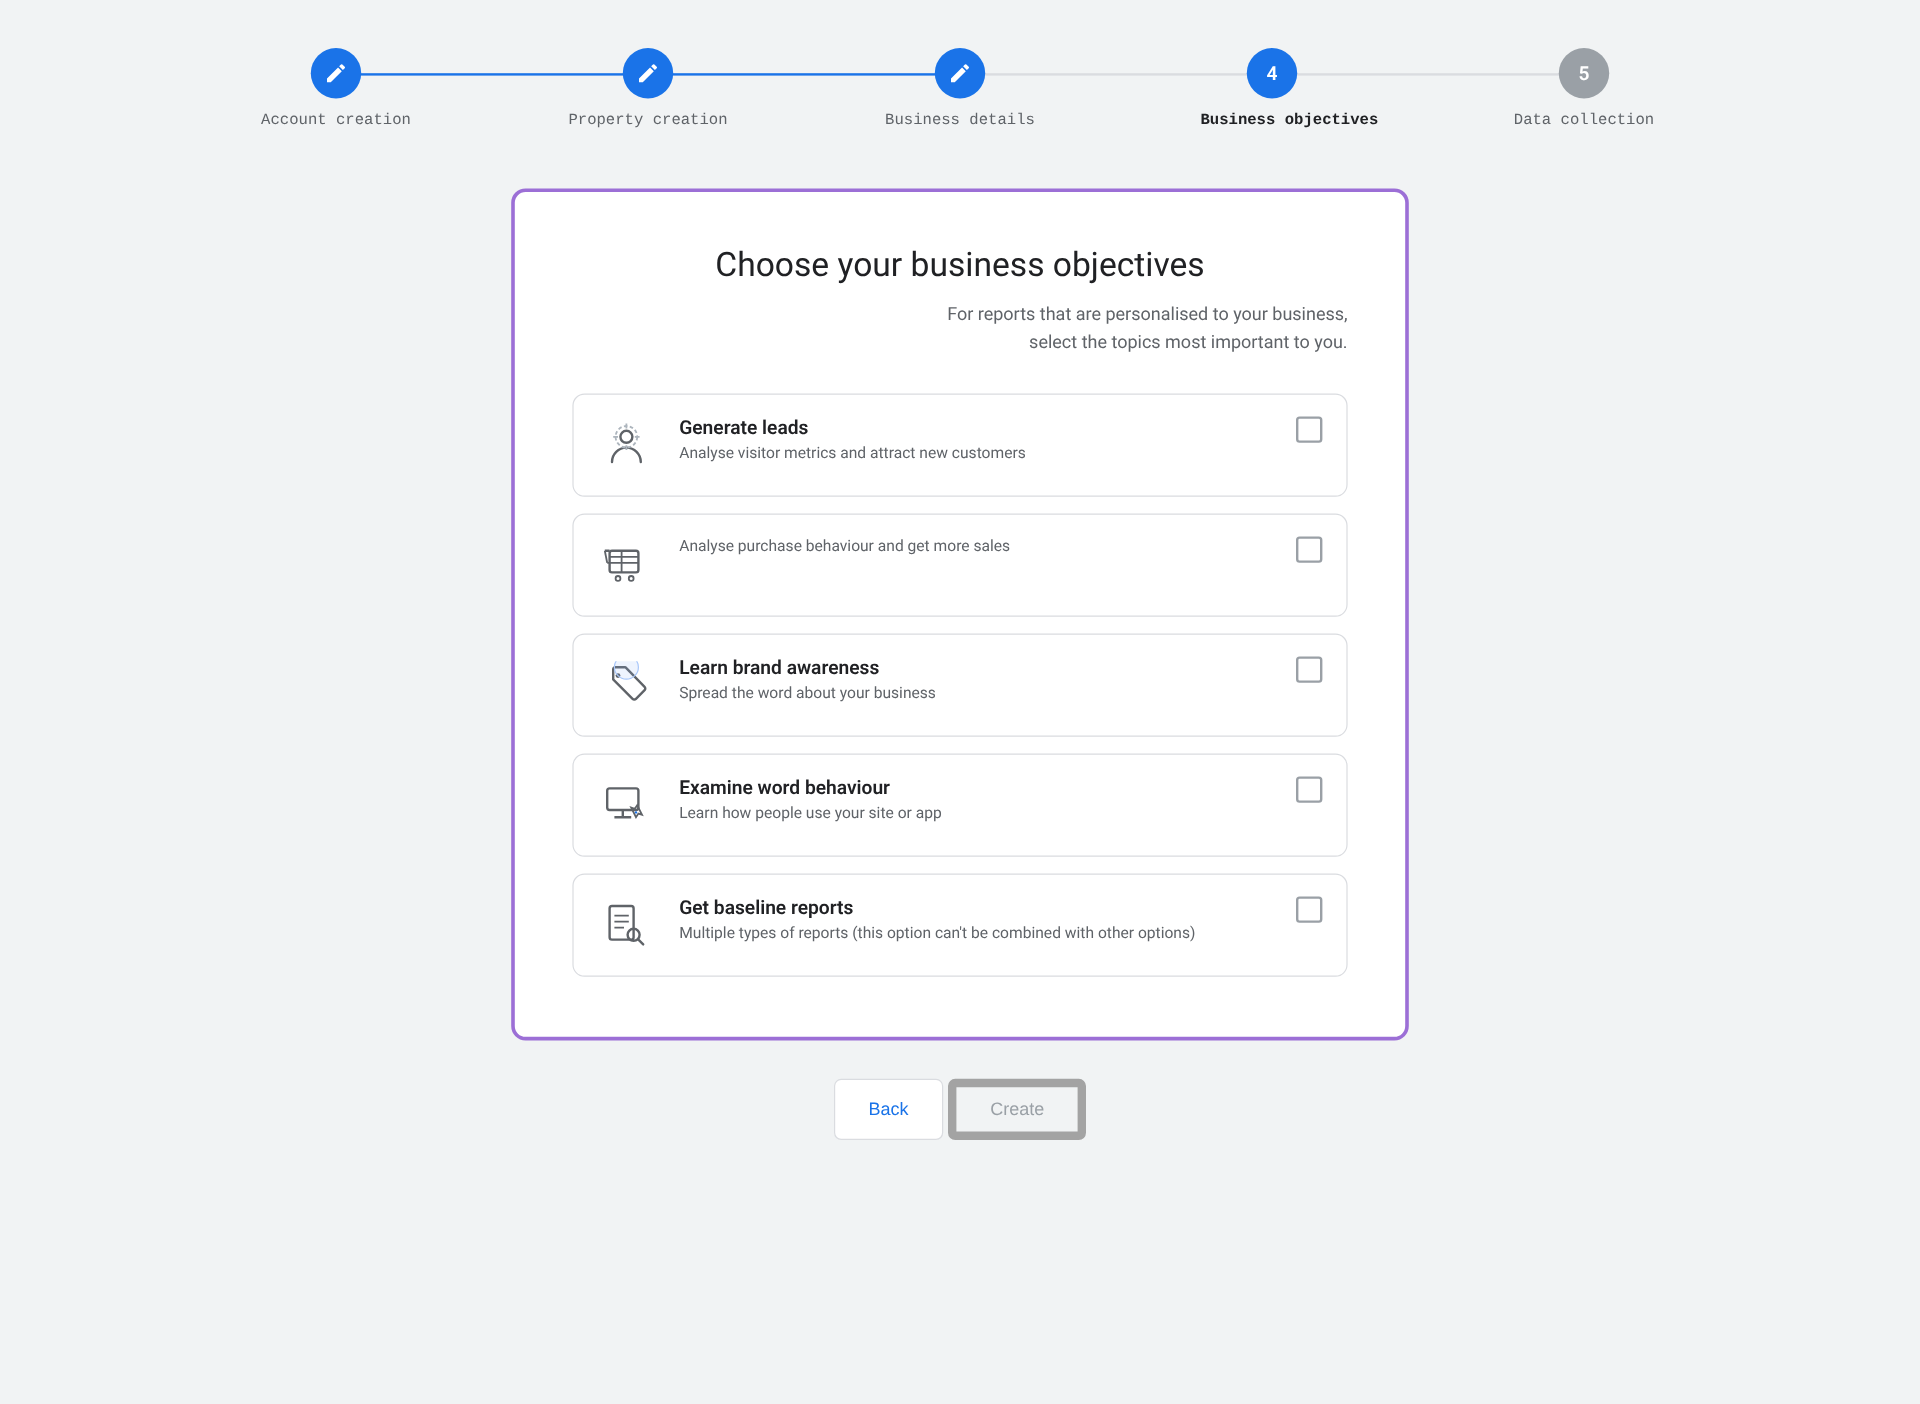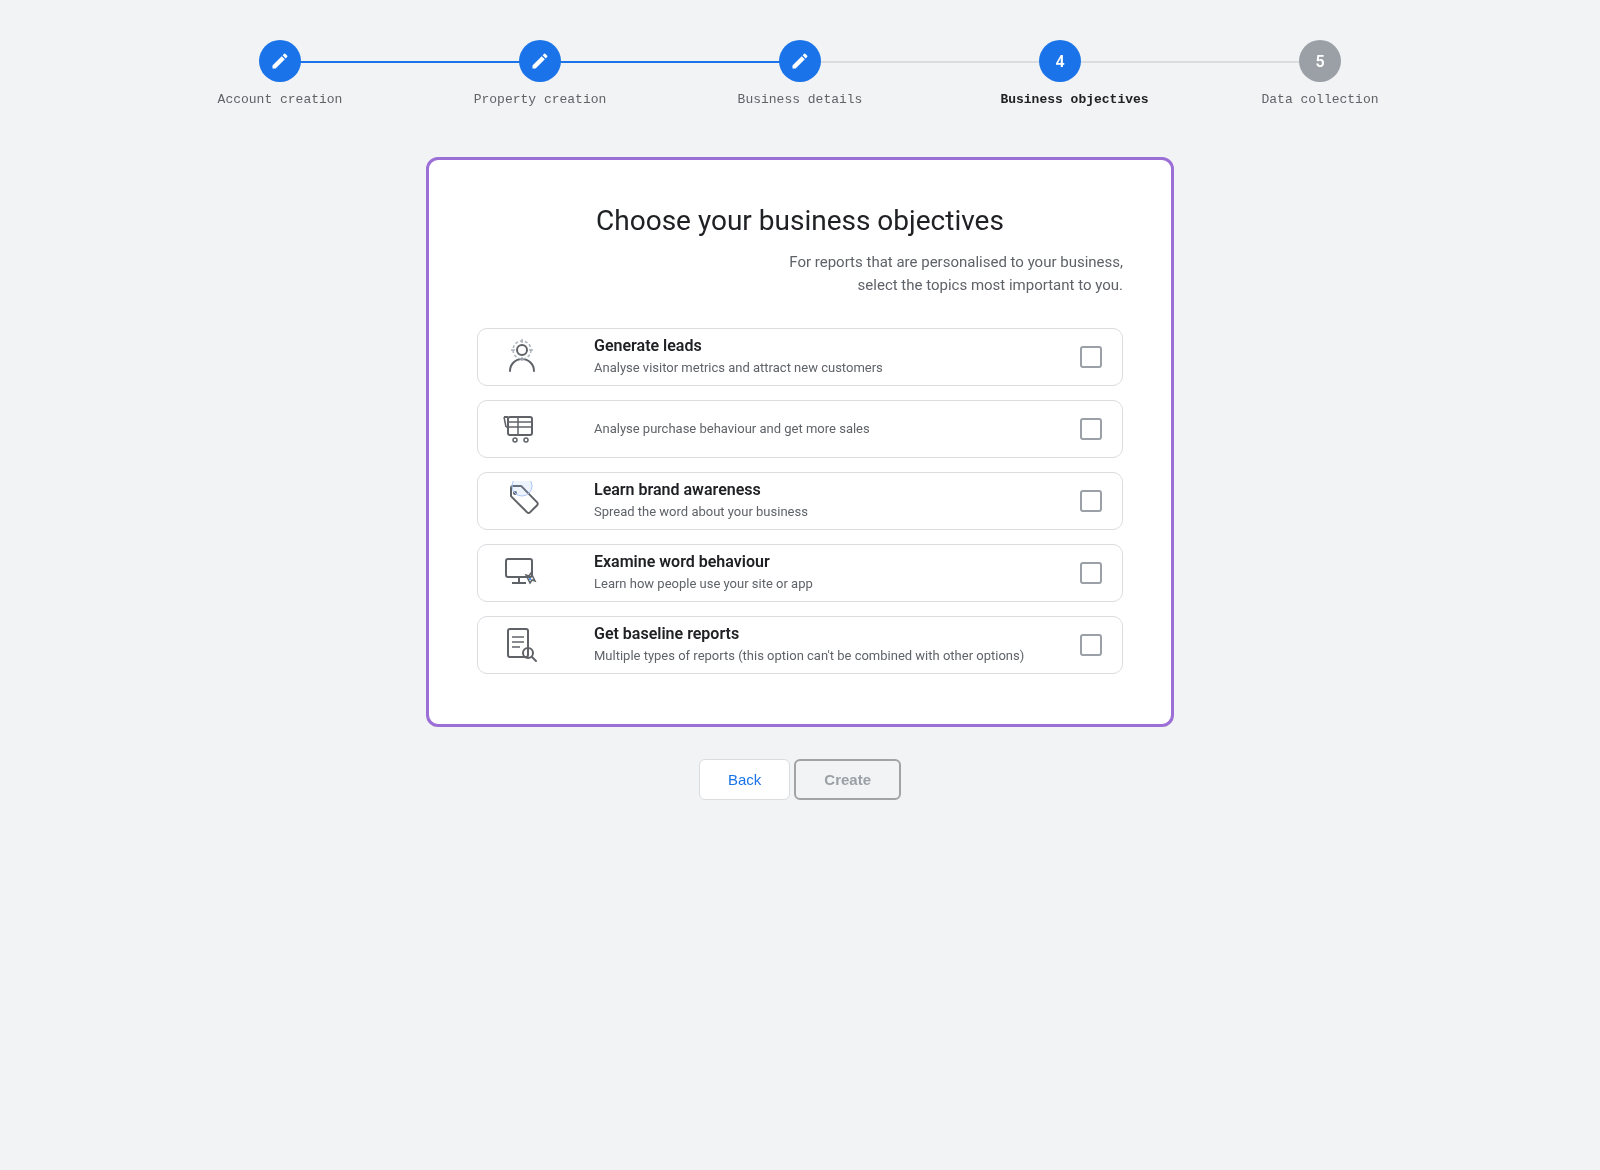--- a/index.html
+++ b/index.html
@@ -105,29 +105,28 @@
       font-size: 15px;
       color: #5f6368;
       text-align: right;
       line-height: 1.5;
       margin-bottom: 32px;
     }
 
     
     .option-item {
       display: flex;
-      align-items: center;
+      align-items: flex-start;
       border: 1px solid #dadce0;
       border-radius: 10px;
-      padding: 4px 20px;
+      padding: 18px 20px;
       margin-bottom: 14px;
       cursor: pointer;
       background: #fff;
       transition: border-color 0.2s;
-      gap: 28px;
     }
 
     .option-icon {
       width: 48px;
       height: 48px;
       flex-shrink: 0;
       margin-right: 20px;
       display: flex;
       align-items: center;
       justify-content: center;
@@ -185,26 +184,26 @@
       border-radius: 6px;
       background: #fff;
       color: #1a73e8;
       font-size: 15px;
       font-weight: 500;
       cursor: pointer;
     }
 
     .btn-create {
       padding: 10px 28px;
-      border: 2px solid #a3a3a3;
+      border: 7px solid #a3a3a3;
       border-radius: 6px;
       background: #f1f3f4;
       color: #9aa0a6;
       font-size: 15px;
-      font-weight: 700;
+      font-weight: 400;
       cursor: not-allowed;
     }
   </style>
 </head>
 <body>
 
 <nav class="stepper">
 
   <div class="step">
     <div class="step-circle completed pencil-icon">

